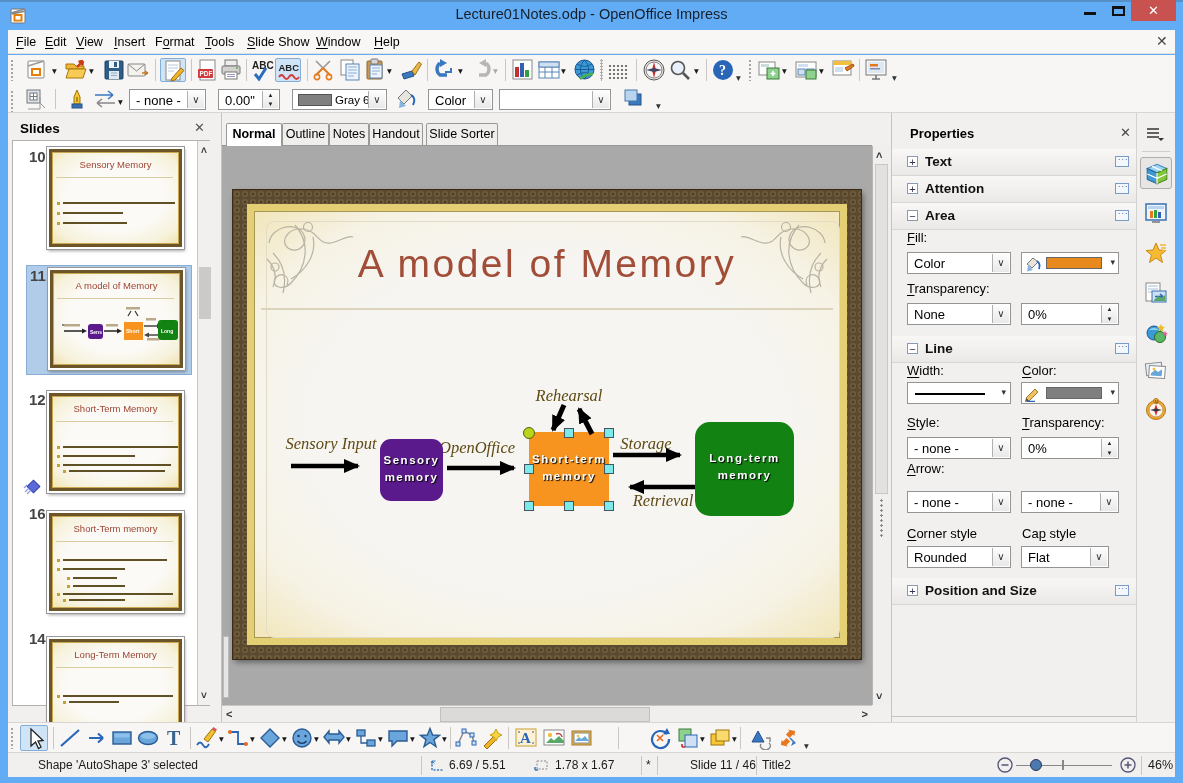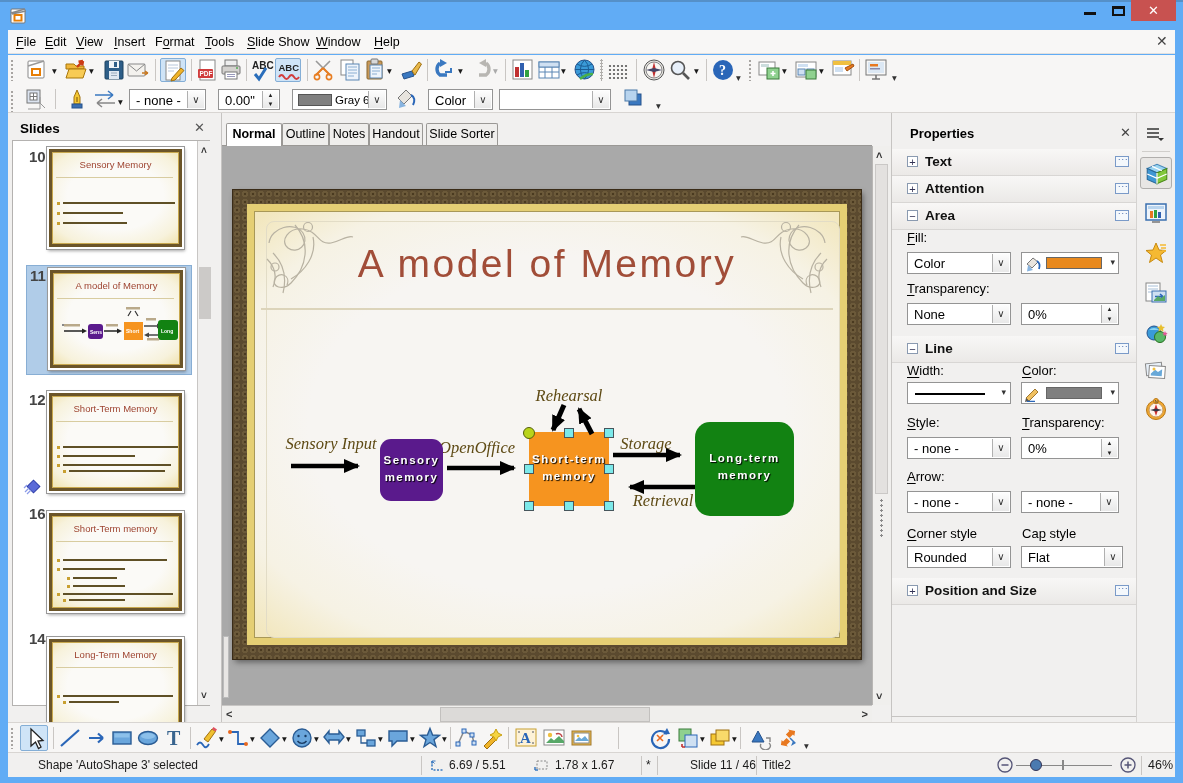--- a/index.html
+++ b/index.html
@@ -95,20 +95,21 @@
   #drawbar { left:8px; top:722px; width:1167px; height:30px; background:#f7f6f5; border-top:1px solid #d8d5d2; }
   #statusbar { left:8px; top:752px; width:1167px; height:25px; background:#f1f0ef; border-top:1px solid #d8d5d2; color:#1a1a1a; }
   #bottomedge { left:0; top:777px; width:1183px; height:6px; background:#61acf5; }
   .ssep { position:absolute; top:3px; width:1px; height:19px; background:#c9c6c3; }
 </style>
 </head>
 <body>
 <div id="root">
 
   <div class="abs" id="titlebar"></div>
+  <div class="abs" id="title-text">Lecture01Notes.odp - OpenOffice Impress</div>
   <div class="abs" id="app-icon" style="left:10px;top:7px;width:17px;height:17px;">
     <svg width="17" height="17" viewBox="0 0 17 17">
       <rect x="1" y="2" width="14" height="14" rx="1" fill="#fdfdfd" stroke="#777"></rect>
       <rect x="3.5" y="7" width="9" height="7.5" fill="#e87e04"></rect>
       <rect x="5.5" y="9" width="5" height="3.7" fill="#fff"></rect>
       <path d="M1 6 L15 2 M2 7 L16 4" stroke="#888" stroke-width="1.4" fill="none"></path>
     </svg>
   </div>
   <div class="abs" id="btn-min">
       <div style="position:absolute;left:47px;top:12px;width:12px;height:2.5px;background:#111"></div>
@@ -683,36 +684,36 @@
     <div class="abs plabel" style="left:15px;top:302px;"><span class="mu">S</span>tyle:</div>
     <div class="abs plabel" style="left:130px;top:302px;"><span class="mu">T</span>ransparency:</div>
     <div class="combo" style="left:15px;top:324px;width:104px;height:22px;">
         <span style="position:absolute;left:6px;top:3px;">- none -</span>
         <span class="cbtn"></span>
       </div>
     <div class="spin" style="left:129px;top:324px;width:98px;height:22px;">
         <span style="position:absolute;left:6px;top:3px;">0%</span>
         <span class="sbtns">▲<br>▼</span>
       </div>
-    <div class="abs plabel" style="left:15px;top:356px;text-align:center;"><span class="mu">A</span>rrow:</div>
+    <div class="abs plabel" style="left:15px;top:348px;text-align:center;"><span class="mu">A</span>rrow:</div>
     <div class="combo" style="left:15px;top:378px;width:104px;height:22px;">
         <span style="position:absolute;left:6px;top:3px;">- none -</span>
         <span class="cbtn"></span>
       </div>
     <div class="combo" style="left:129px;top:378px;width:98px;height:22px;">
         <span style="position:absolute;left:6px;top:3px;">- none -</span>
         <span class="cbtn"></span>
       </div>
     <div class="abs plabel" style="left:15px;top:413px;"><span class="mu">C</span>orner style</div>
     <div class="abs plabel" style="left:130px;top:413px;">Ca<span class="mu">p</span> style</div>
     <div class="combo" style="left:15px;top:433px;width:104px;height:22px;">
         <span style="position:absolute;left:6px;top:3px;">Rounded</span>
         <span class="cbtn"></span>
       </div>
-    <div class="combo" style="left:129px;top:433px;width:102px;height:22px;">
+    <div class="combo" style="left:129px;top:433px;width:88px;height:22px;">
         <span style="position:absolute;left:6px;top:3px;">Flat</span>
         <span class="cbtn"></span>
       </div>
     <div class="abs phead" style="top:465px;">
         <span class="pm">+</span>
         <span class="ph">Position and Size</span>
         <span class="launch"></span>
       </div>
     <div class="abs" style="left:0;top:603px;width:245px;height:1px;background:#c6c4c2;"></div>
   </div>

